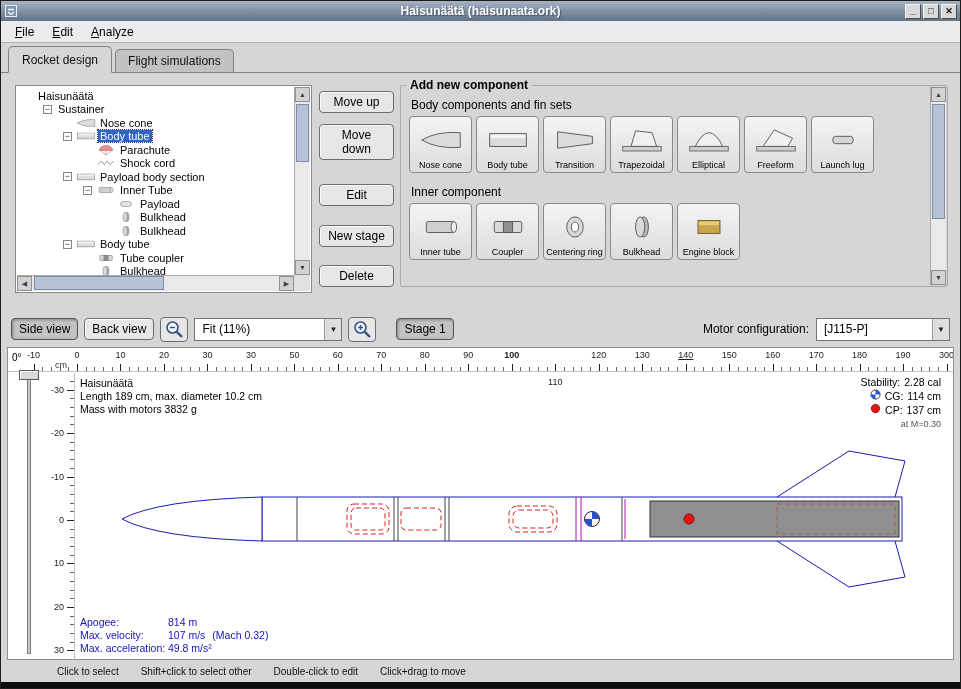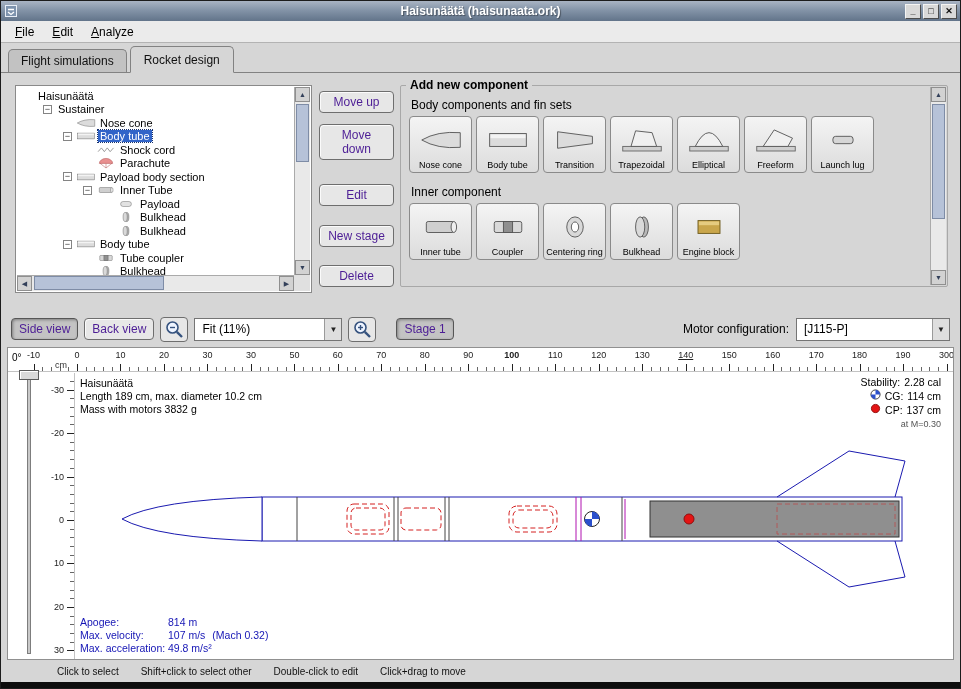--- a/index.html
+++ b/index.html
@@ -56,21 +56,21 @@
   .sb-v .sb-btn.up { position: absolute; top: 0; }
   .sb-h { display: flex; align-items: center; }
   .sb-h .sb-track { position: relative; flex: 1; height: 15px; }
   .sb-thumb { position: absolute; background: #b6c2d8; border: 1px solid #7e8ca6; }
   .sb-v .sb-thumb { left: 1px; right: 1px; }
   .sb-h .sb-thumb { top: 0; height: 14px; }
   .sb-corner { position: absolute; right: 1px; bottom: 1px; width: 16px; height: 16px; background: #e0e0e0; }
 
   .actions { position: absolute; left: 318px; top: 18px; width: 75px; display: flex; flex-direction: column; }
   .btn { background: #e7e7e7; border: 1px solid #6e6e6e; border-radius: 4px; padding: 3px 7px;
-    text-align: center; color: #4c1d95; box-shadow: inset 1px 1px 0 #fbfbfb; }
+    text-align: center; color: #000000; box-shadow: inset 1px 1px 0 #fbfbfb; }
   .btn.pressed { background: #c3c3c3; box-shadow: inset 1px 1px 3px rgba(0,0,0,.35); border-color: #565656; }
 
   .add-panel { position: absolute; left: 399px; top: 12px; right: 12px; bottom: 14px;
     border: 1px solid #a8a8a8; border-radius: 2px; }
   .add-title { position: absolute; top: -8px; left: 5px; background: #d6d6d6; padding: 0 4px;
     font-weight: bold; font-size: 12px; }
   .add-groups { position: absolute; left: 8px; top: 10px; right: 20px; bottom: 2px; overflow: hidden; }
   .group-label { font-size: 12px; color: #000; margin: 2px 0 4px 2px; }
   .group-label.second { margin-top: 12px; }
   .comp-row { display: flex; gap: 4px; margin: 2px 0 2px 0; }
@@ -86,21 +86,21 @@
     display: flex; align-items: center; padding: 0 10px; }
   .view-toolbar .btn { margin-right: 6px; }
   .icon-btn { width: 28px; height: 25px; display: flex; align-items: center; justify-content: center;
     background: #e7e7e7; border: 1px solid #6e6e6e; border-radius: 4px; margin-right: 6px; }
   .combo { display: flex; align-items: stretch; background: #fff; border: 1px solid #757575; height: 23px;
     margin-right: 6px; }
   .combo-text { padding: 3px 7px 0; font-size: 12px; flex: 1; white-space: nowrap; }
   .combo-arrow { width: 17px; background: #dedede; border-left: 1px solid #9a9a9a; text-align: center;
     font-size: 8px; line-height: 21px; color: #222; }
   .combo.fit { width: 148px; }
-  .combo.motor { width: 154px; margin-right: 0; }
+  .combo.motor { width: 134px; margin-right: 0; }
   .stage { margin-left: 14px; }
   .motor-label { margin-left: auto; margin-right: 7px; }
 
   
   .view-area { position: absolute; top: 346px; left: 6px; right: 6px; height: 313px; background: #fff;
     border: 1px solid #909090; overflow: hidden; }
   .rot-label { position: absolute; left: 4px; top: 4px; font-size: 10px; color: #000; }
   .unit-label { position: absolute; left: 47px; top: 12px; font-size: 9px; color: #333; }
   .h-ruler { position: absolute; left: 0; right: 0; top: 0; height: 24px; border-bottom: 1px solid #c3c3c3; }
   .htick { position: absolute; bottom: 0; width: 1px; height: 4px; background: #666; }
@@ -151,22 +151,22 @@
     </div>
   </div>
 
   <div class="menubar">
       <div class="menu-item"><u>F</u>ile</div>
       <div class="menu-item"><u>E</u>dit</div>
       <div class="menu-item"><u>A</u>nalyze</div>
     </div>
 
   <div class="tabstrip">
+    <div class="tab active">Rocket design</div>
     <div class="tab">Flight simulations</div>
-    <div class="tab active">Rocket design</div>
   </div>
 
   <div class="upper">
 
     <div class="tree-panel">
       <div class="tree-content">
           <div class="tree-row" style="padding-left: 6px;">
             <div class="expander empty"></div>
             <div class="tree-label">Haisunäätä</div>
           </div>
@@ -190,34 +190,34 @@
                 <rect x="4" y="7" width="40" height="14" fill="#dcdcdc" stroke="#555"></rect>
                 <rect x="5" y="8" width="38" height="4" fill="#f3f3f3"></rect>
               </svg>
             </div>
             <div class="tree-label sel-label">Body tube</div>
           </div>
           <div class="tree-row" style="padding-left: 66px;">
             <div class="expander empty"></div>
             <div class="tree-icon">
               <svg width="20" height="12" viewBox="0 0 48 28" preserveAspectRatio="xMidYMid meet">
-                <path d="M5 18 L13 9 L20 18 L27 9 L34 18 L42 9" fill="none" stroke="#888" stroke-width="2"></path>
-              </svg>
-            </div>
-            <div class="tree-label">Shock cord</div>
-          </div>
-          <div class="tree-row" style="padding-left: 66px;">
-            <div class="expander empty"></div>
-            <div class="tree-icon">
-              <svg width="20" height="12" viewBox="0 0 48 28" preserveAspectRatio="xMidYMid meet">
                 <path d="M8 15 A16 12 0 0 1 40 15 Z" fill="#e89090" stroke="#a03030"></path>
                 <path d="M10 15 L24 26 M24 16 L24 26 M38 15 L24 26" fill="none" stroke="#a03030"></path>
               </svg>
             </div>
             <div class="tree-label">Parachute</div>
+          </div>
+          <div class="tree-row" style="padding-left: 66px;">
+            <div class="expander empty"></div>
+            <div class="tree-icon">
+              <svg width="20" height="12" viewBox="0 0 48 28" preserveAspectRatio="xMidYMid meet">
+                <path d="M5 18 L13 9 L20 18 L27 9 L34 18 L42 9" fill="none" stroke="#888" stroke-width="2"></path>
+              </svg>
+            </div>
+            <div class="tree-label">Shock cord</div>
           </div>
           <div class="tree-row" style="padding-left: 46px;">
             <div class="expander">−</div>
             <div class="tree-icon">
               <svg width="20" height="12" viewBox="0 0 48 28" preserveAspectRatio="xMidYMid meet">
                 <rect x="4" y="7" width="40" height="14" fill="#dcdcdc" stroke="#555"></rect>
                 <rect x="5" y="8" width="38" height="4" fill="#f3f3f3"></rect>
               </svg>
             </div>
             <div class="tree-label">Payload body section</div>
@@ -538,21 +538,21 @@
         <div class="htick" style="left: 477.712px;"></div>
         <div class="htick" style="left: 486.408px;"></div>
         <div class="htick" style="left: 495.104px;"></div>
         <div class="htick major" style="left: 503.8px;"></div>
         <div class="hlabel" style="left: 503.8px; font-weight: bold;">100</div>
         <div class="htick" style="left: 512.496px;"></div>
         <div class="htick" style="left: 521.192px;"></div>
         <div class="htick" style="left: 529.888px;"></div>
         <div class="htick" style="left: 538.584px;"></div>
         <div class="htick major" style="left: 547.28px;"></div>
-        <div class="hlabel" style="left: 547.28px;">110</div>
+        <div class="hlabel" style="left: 547.28px; margin-top: 27px;">110</div>
         <div class="htick" style="left: 555.976px;"></div>
         <div class="htick" style="left: 564.672px;"></div>
         <div class="htick" style="left: 573.368px;"></div>
         <div class="htick" style="left: 582.064px;"></div>
         <div class="htick major" style="left: 590.76px;"></div>
         <div class="hlabel" style="left: 590.76px;">120</div>
         <div class="htick" style="left: 599.456px;"></div>
         <div class="htick" style="left: 608.152px;"></div>
         <div class="htick" style="left: 616.848px;"></div>
         <div class="htick" style="left: 625.544px;"></div>

